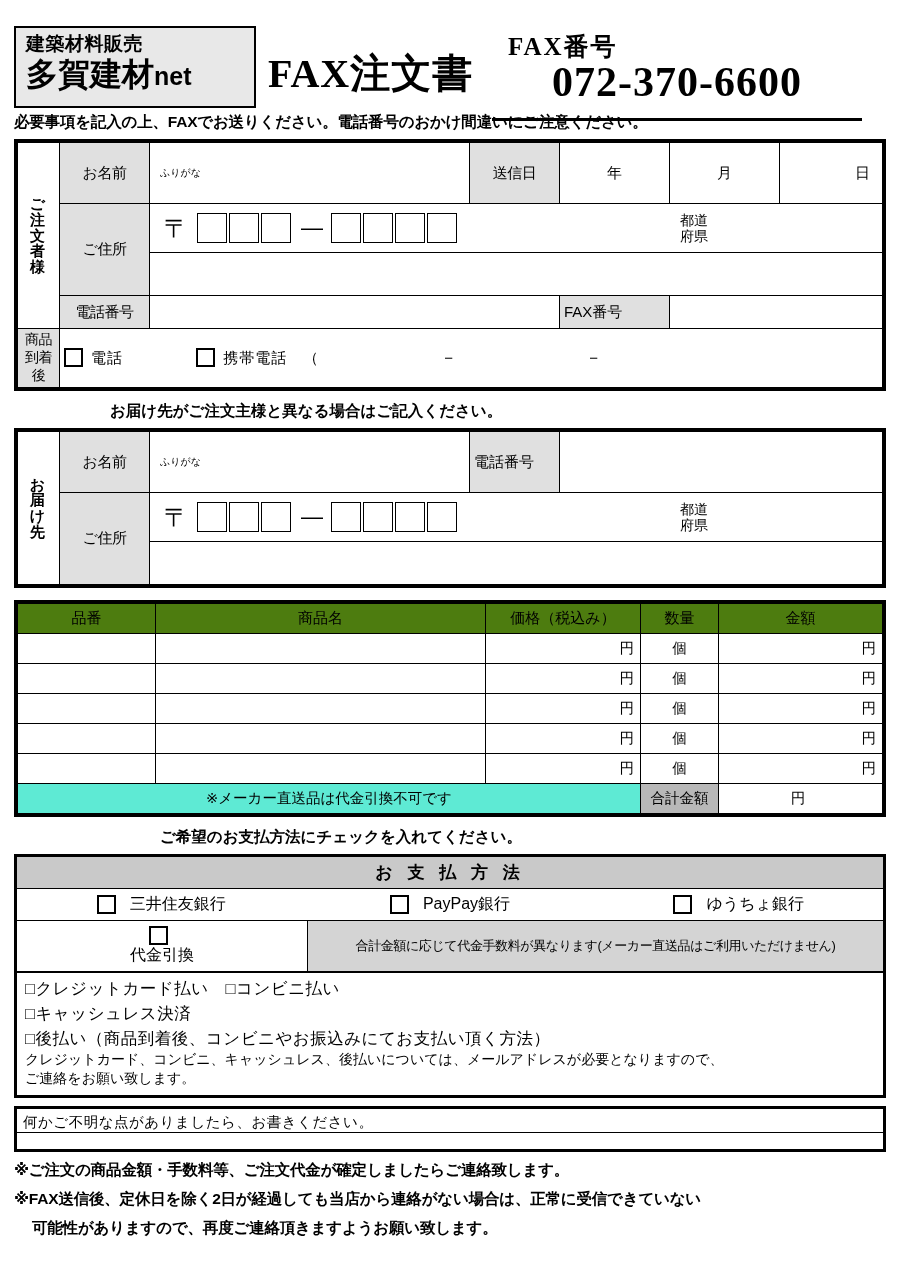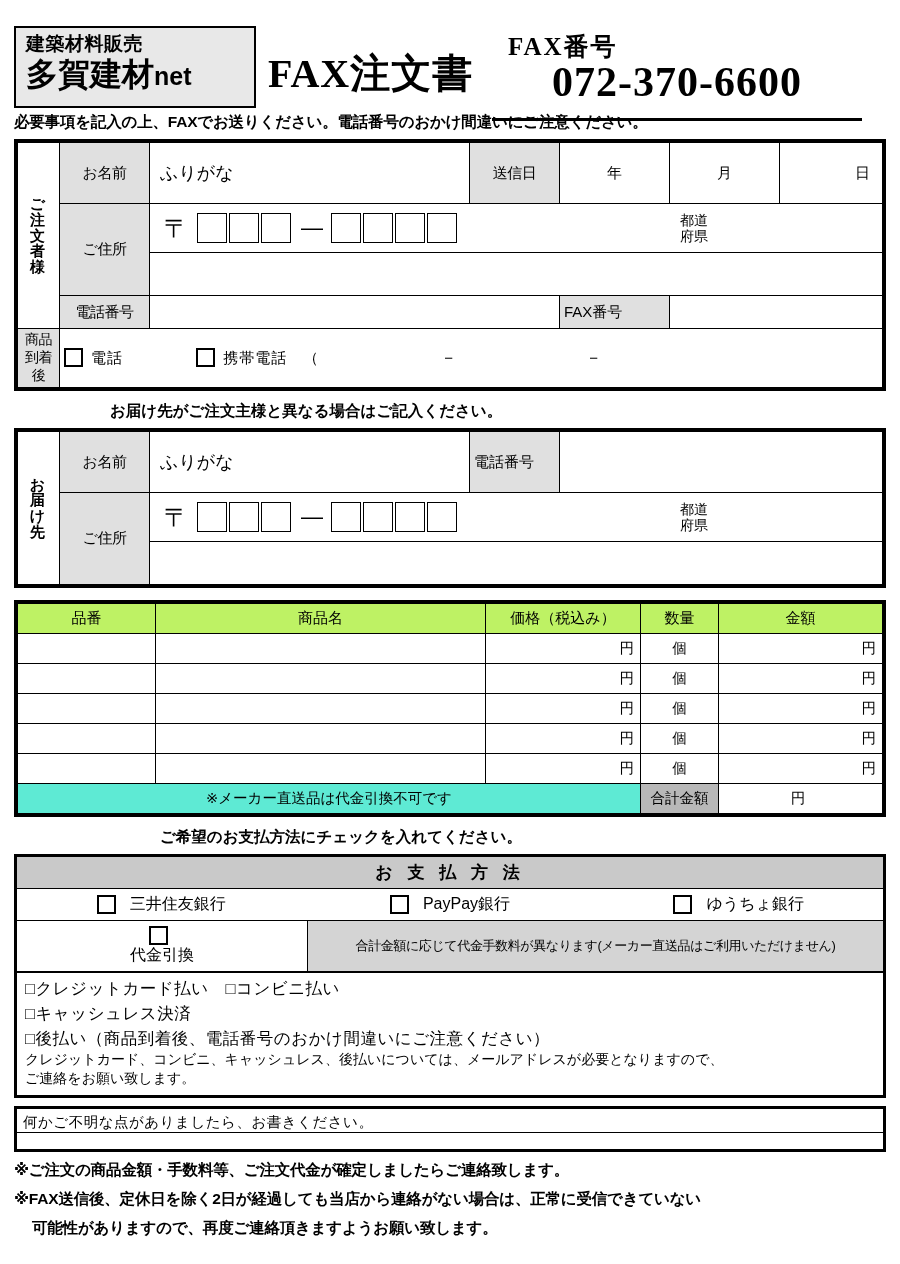--- a/index.html
+++ b/index.html
@@ -126,21 +126,21 @@
     writing-mode: horizontal-tb;
   }
   .lbl {
     background: #e0e0e0;
     text-align: center;
     font-size: 15.5px;
     width: 96px;
     letter-spacing: -0.5px;
   }
   .furigana {
-    font-size: 18px;
+    font-size: 10px;
     color: #000;
     padding-left: 6px;
   }
   .cellpad { padding: 0; }
 
   
   .postal {
     display: flex;
     align-items: center;
     gap: 0;
@@ -198,21 +198,21 @@
     width: 100%;
     table-layout: fixed;
   }
   table.items th, table.items td {
     border: 1px solid #000;
     font-size: 14.5px;
     height: 27px;
     font-weight: normal;
   }
   table.items th {
-    background: #bef264;
+    background: #4d7c0f;
     text-align: center;
     font-weight: normal;
     font-size: 15px;
   }
   .unit-r { text-align: right; padding-right: 6px; font-size: 14px; }
   .unit-c { text-align: center; font-size: 14px; }
   .note-row td {
     background: #5eead4;
     text-align: center;
     font-size: 15px;
@@ -535,21 +535,21 @@
     <div class="pay-row2">
       <div class="left">
         <span class="chk"></span>
         <span>代金引換</span>
       </div>
       <div class="right">合計金額に応じて代金手数料が異なります(メーカー直送品はご利用いただけません)</div>
     </div>
     <div class="pay-other">
       <div>□クレジットカード払い　□コンビニ払い</div>
       <div>□キャッシュレス決済</div>
-      <div>□後払い（商品到着後、電話番号のおかけ間違いにご注意ください）</div>
+      <div>□後払い（商品到着後、コンビニやお振込みにてお支払い頂く方法）</div>
       <div class="small">クレジットカード、コンビニ、キャッシュレス、後払いについては、メールアドレスが必要となりますので、</div>
       <div class="small">ご連絡をお願い致します。</div>
     </div>
   </div>
 
   <div class="memo-box">
     <div class="memo-text">何かご不明な点がありましたら、お書きください。</div>
   </div>
 
   <div class="footnotes">

